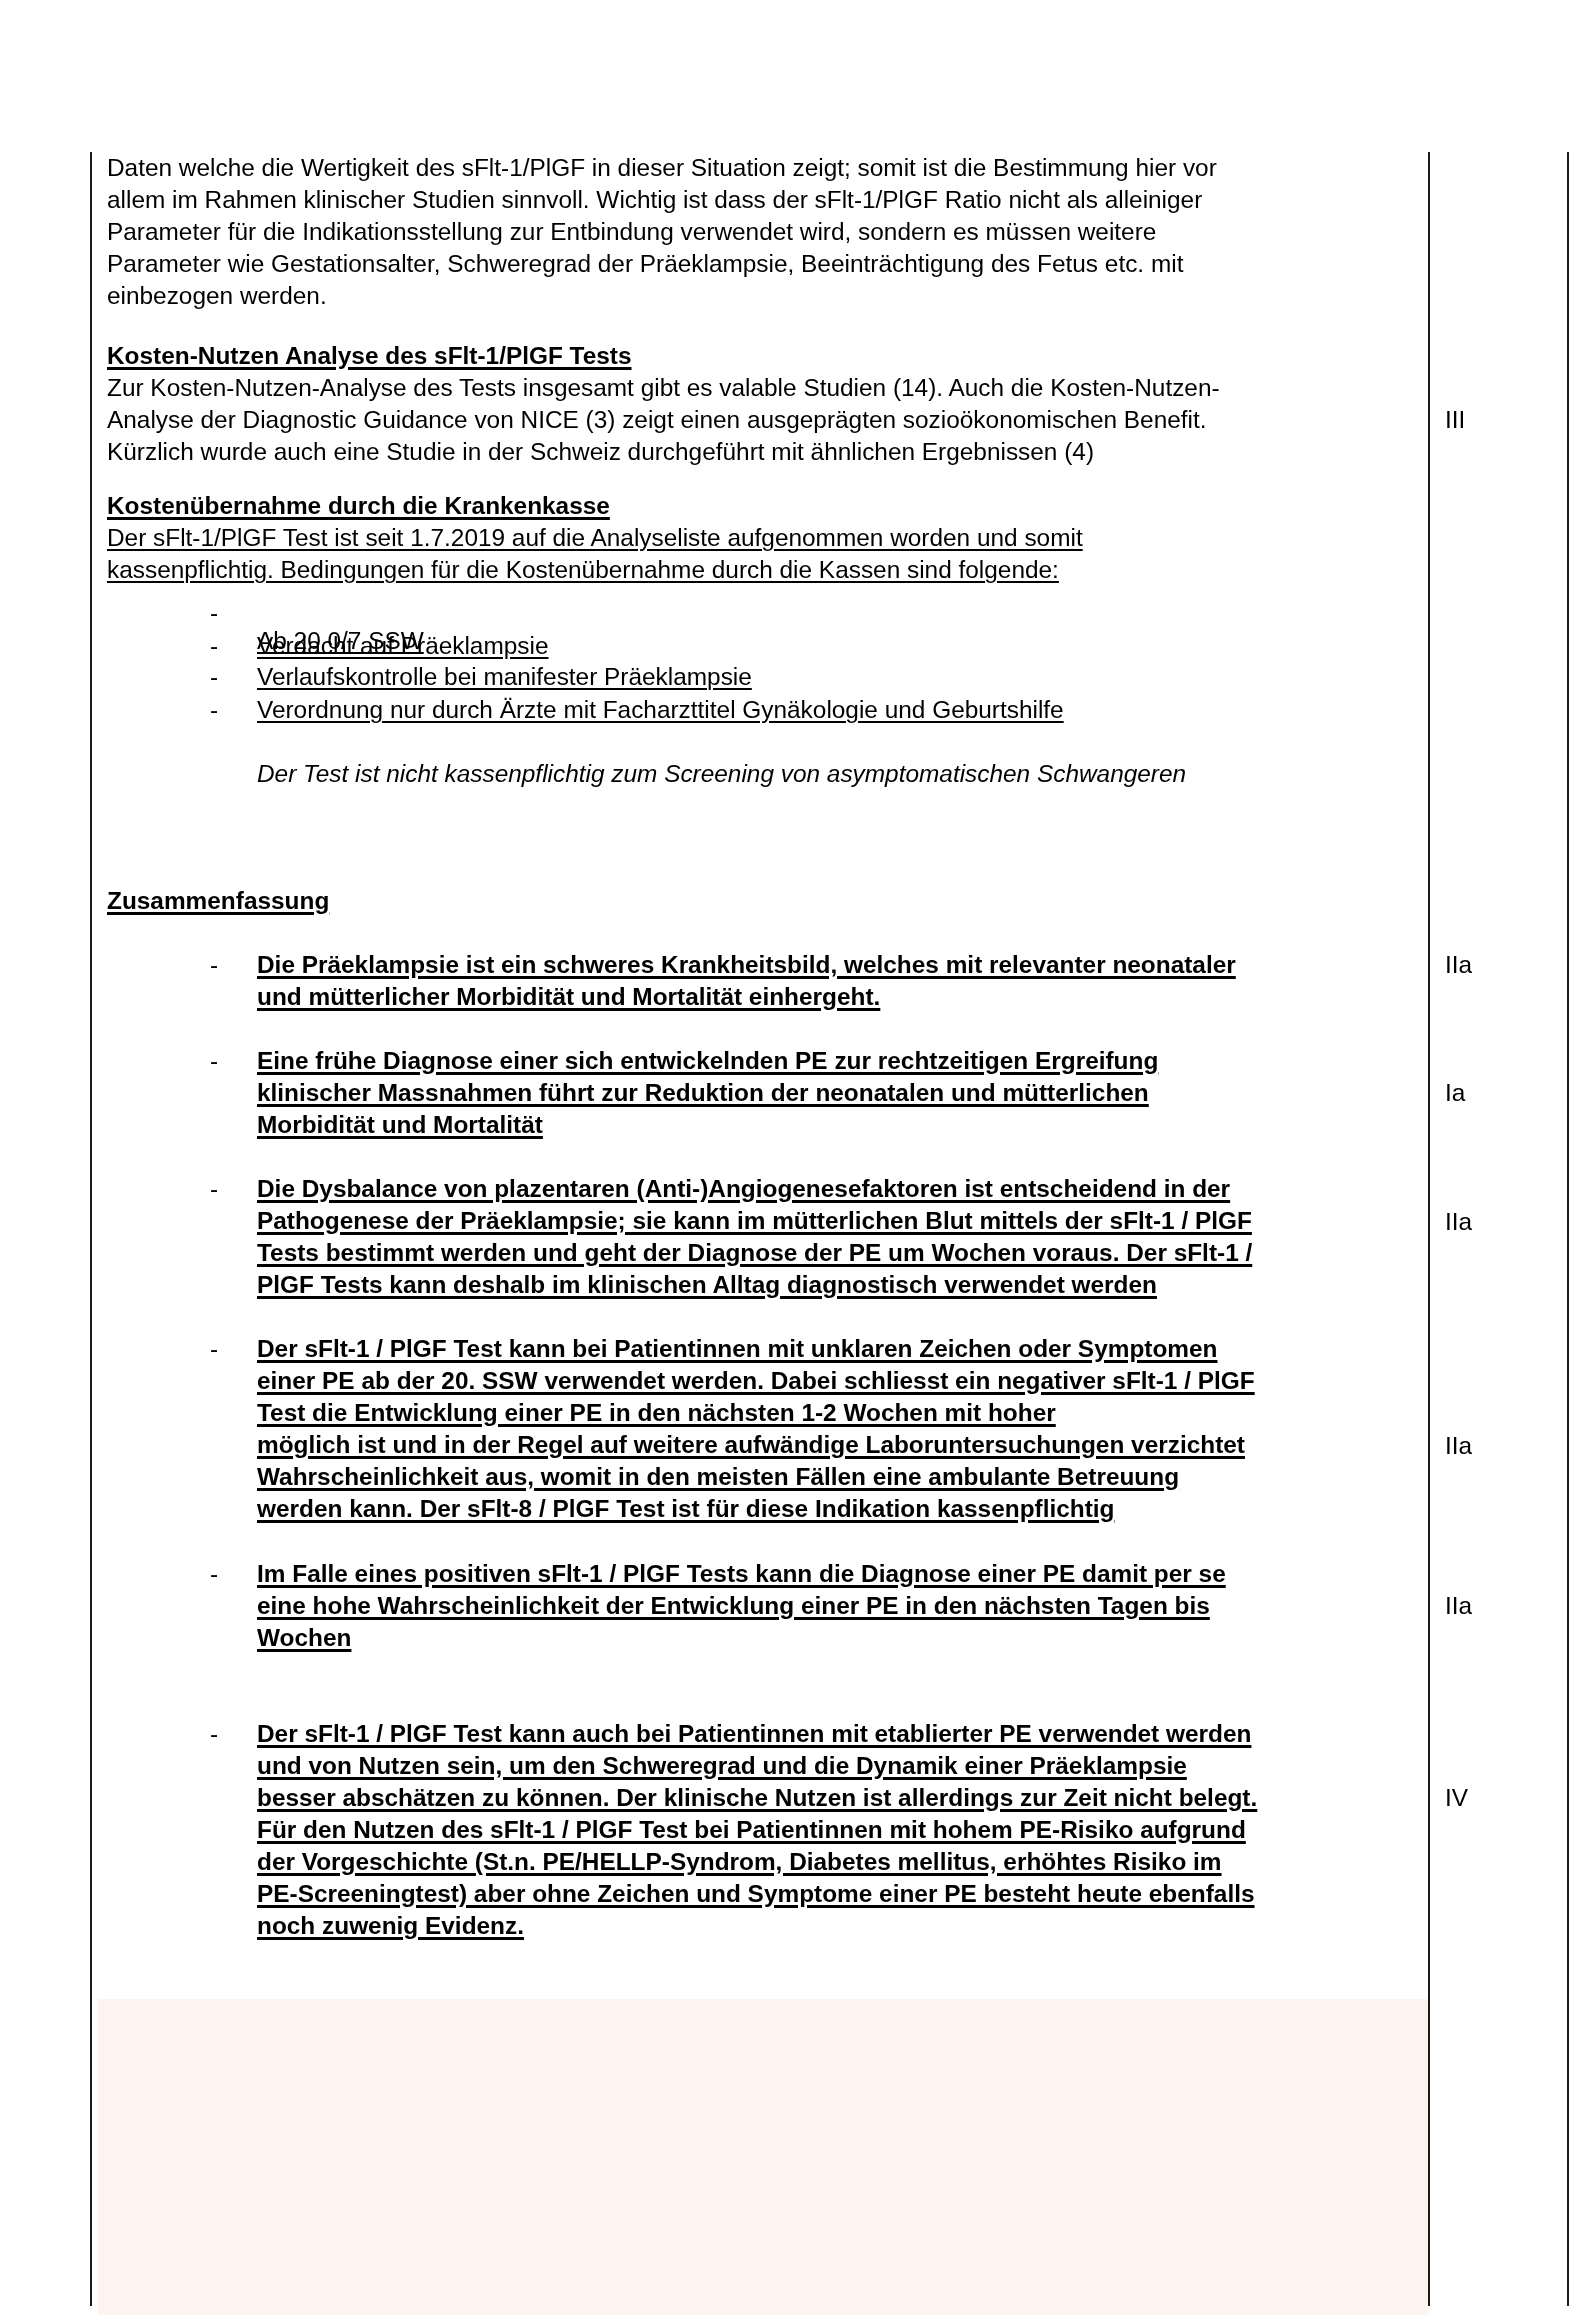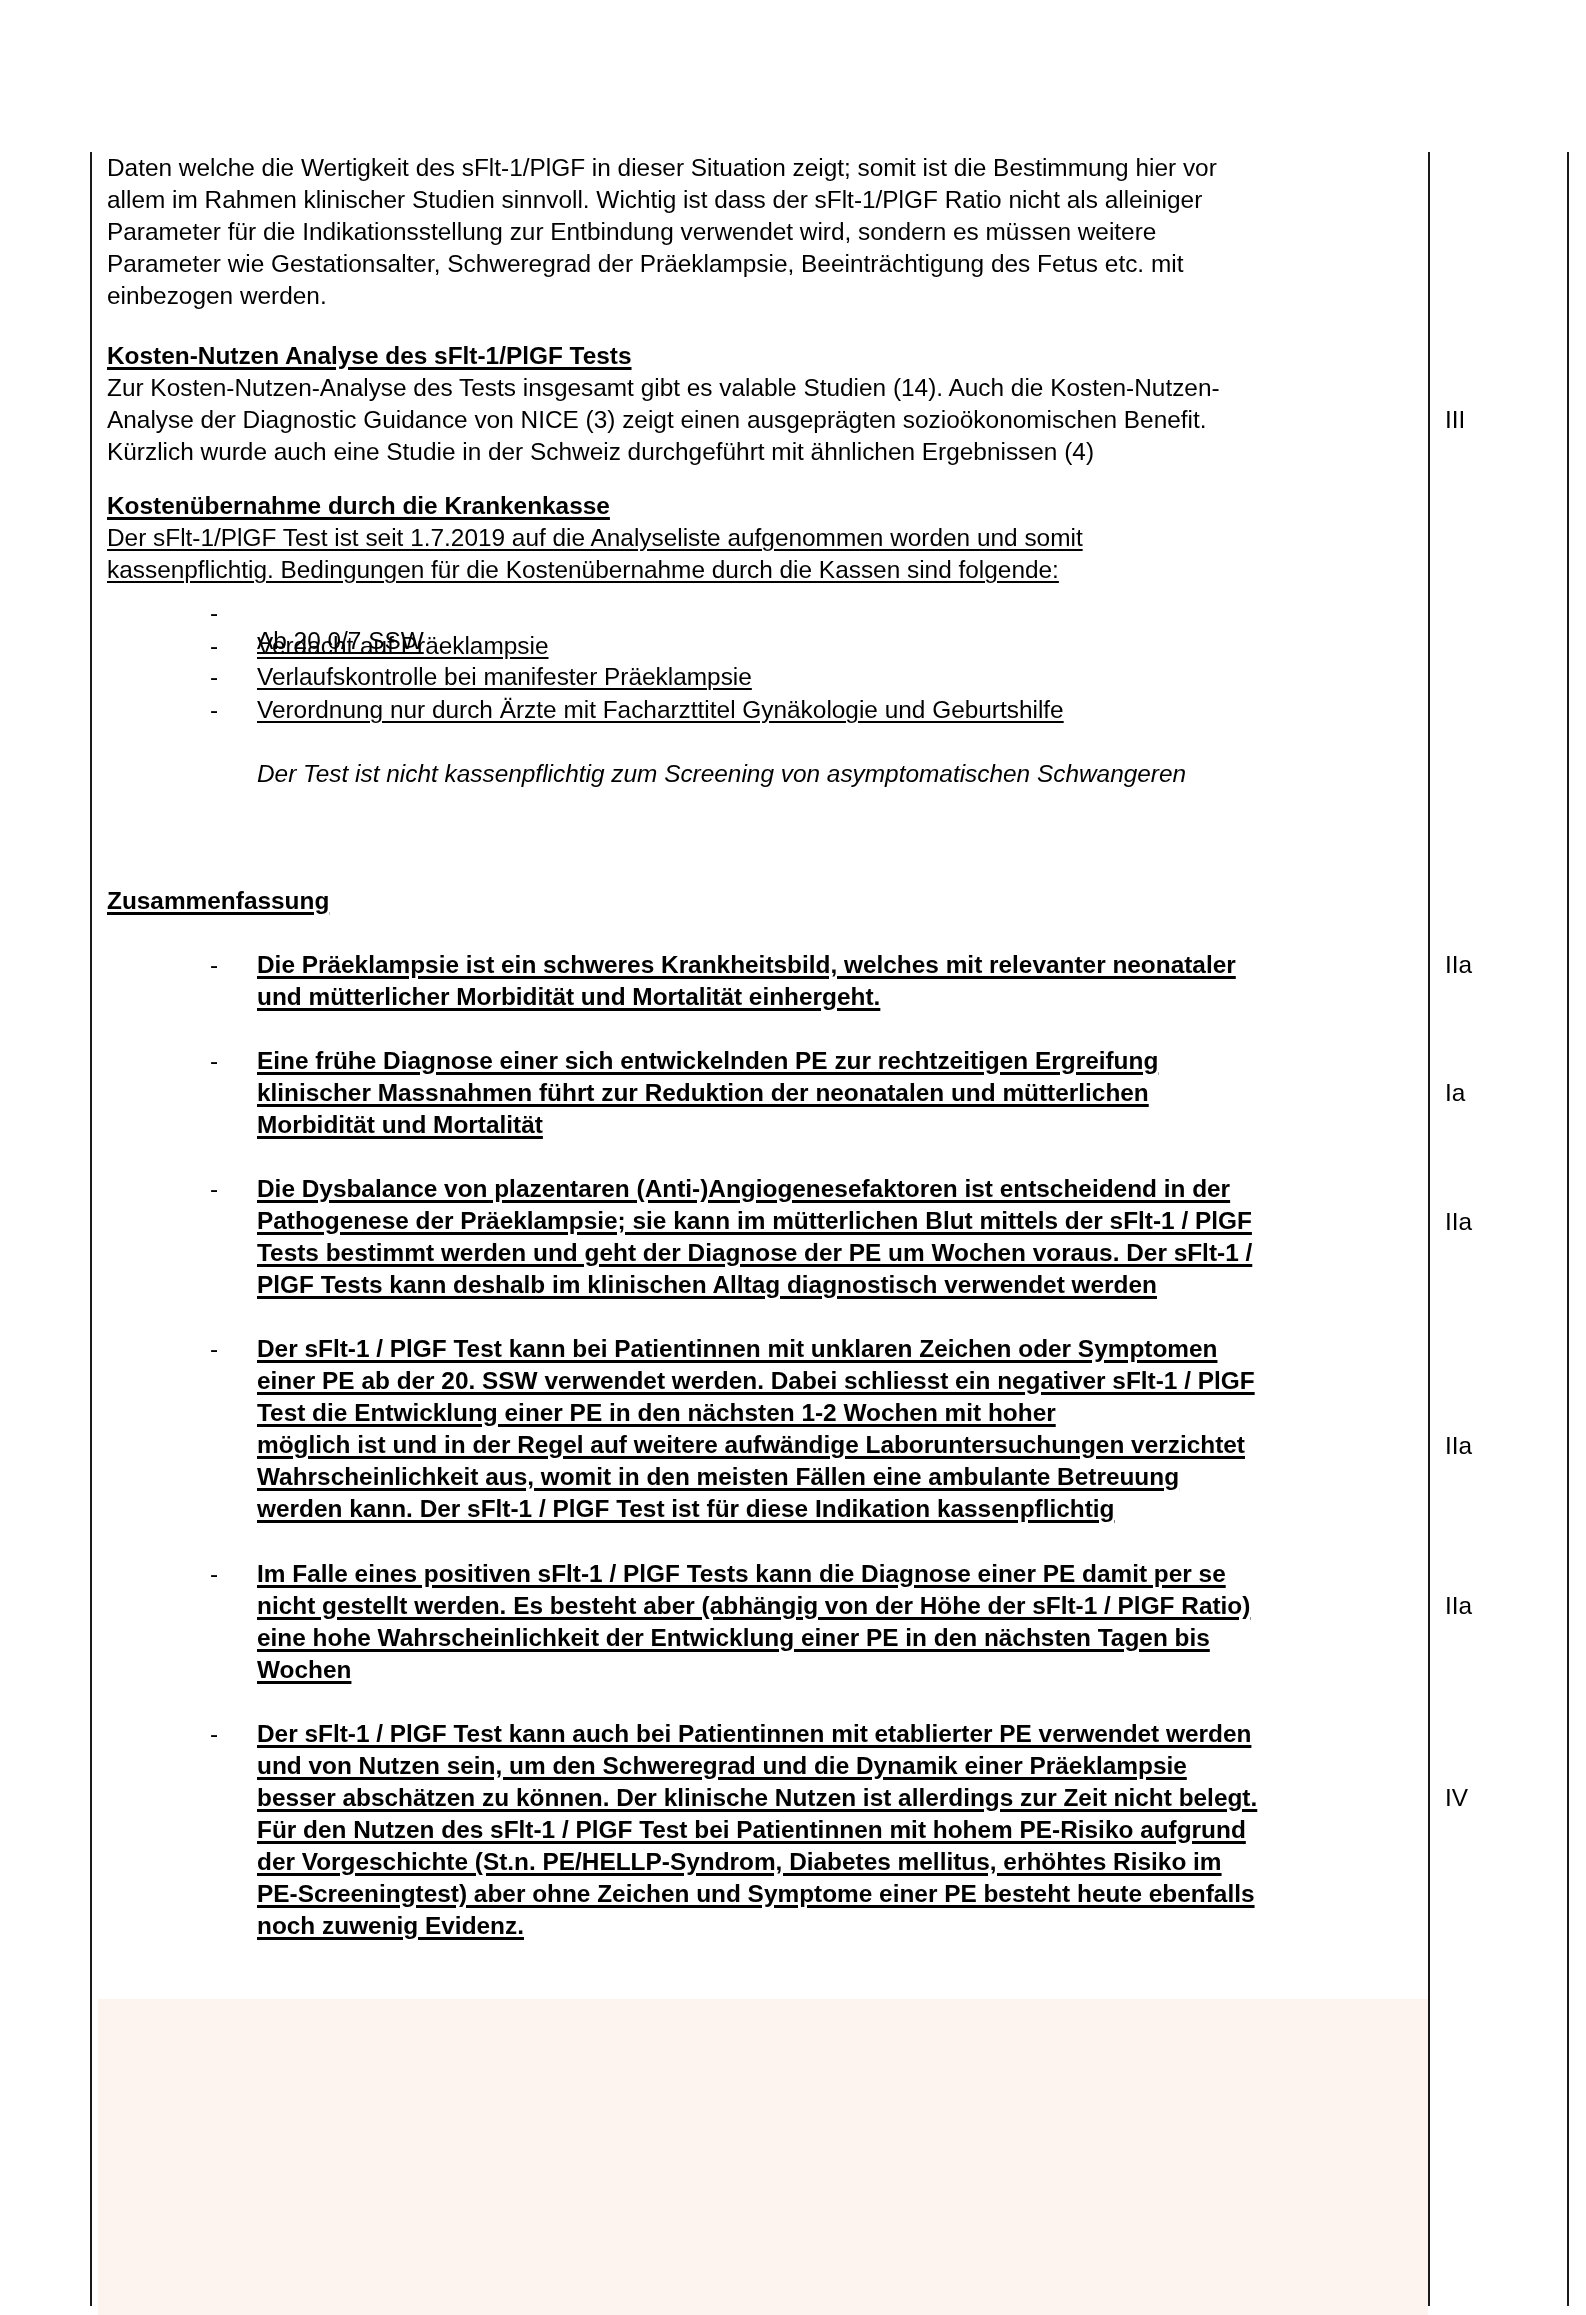--- a/index.html
+++ b/index.html
@@ -143,28 +143,27 @@
 </div>
 <div class="level" style="top:1206px;">IIa</div>
 
 <div class="bullet" style="top:1333px;">-</div>
 <div class="btext bold" style="top:1333px;">
   <span class="line">Der sFlt-1 / PlGF Test kann bei Patientinnen mit unklaren Zeichen oder Symptomen</span>
   <span class="line">einer PE ab der 20. SSW verwendet werden. Dabei schliesst ein negativer sFlt-1 / PlGF</span>
   <span class="line">Test die Entwicklung einer PE in den nächsten 1-2 Wochen mit hoher</span>
   <span class="line">möglich ist und in der Regel auf weitere aufwändige Laboruntersuchungen verzichtet</span>
   <span class="line">Wahrscheinlichkeit aus, womit in den meisten Fällen eine ambulante Betreuung</span>
-  <span class="line">werden kann. Der sFlt-1 / PlGF Test ist für diese Indikation kassenpflichtig</span>
+  <span class="line">werden kann. Der sFlt-8 / PlGF Test ist für diese Indikation kassenpflichtig</span>
 </div>
 <div class="level" style="top:1430px;">IIa</div>
 
 <div class="bullet" style="top:1558px;">-</div>
 <div class="btext bold" style="top:1558px;">
   <span class="line">Im Falle eines positiven sFlt-1 / PlGF Tests kann die Diagnose einer PE damit per se</span>
-  <span class="line">nicht gestellt werden. Es besteht aber (abhängig von der Höhe der sFlt-1 / PlGF Ratio)</span>
   <span class="line">eine hohe Wahrscheinlichkeit der Entwicklung einer PE in den nächsten Tagen bis</span>
   <span class="line">Wochen</span>
 </div>
 <div class="level" style="top:1590px;">IIa</div>
 
 <div class="bullet" style="top:1718px;">-</div>
 <div class="btext bold" style="top:1718px;">
   <span class="line">Der sFlt-1 / PlGF Test kann auch bei Patientinnen mit etablierter PE verwendet werden</span>
   <span class="line">und von Nutzen sein, um den Schweregrad und die Dynamik einer Präeklampsie</span>
   <span class="line">besser abschätzen zu können. Der klinische Nutzen ist allerdings zur Zeit nicht belegt.</span>

